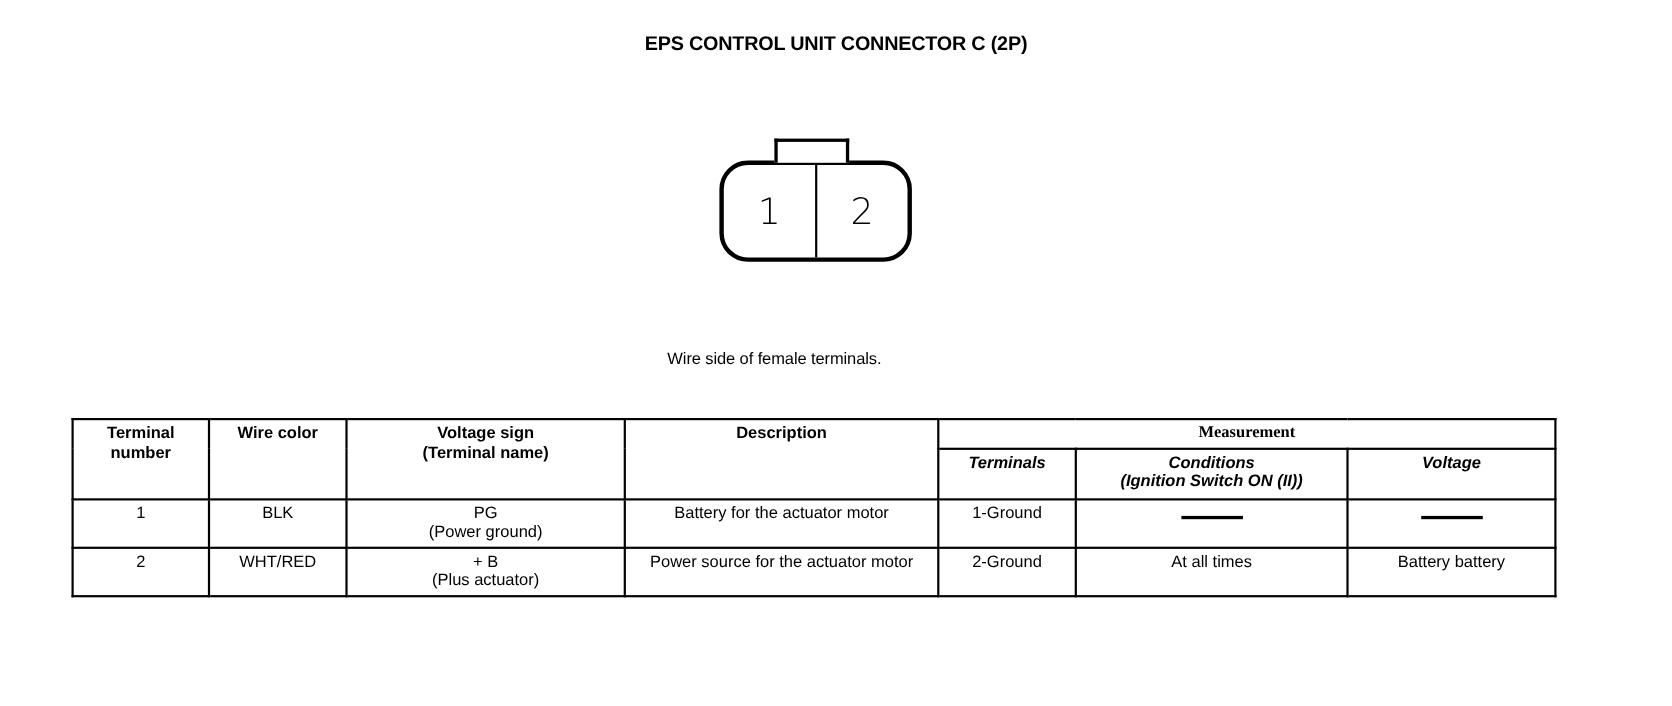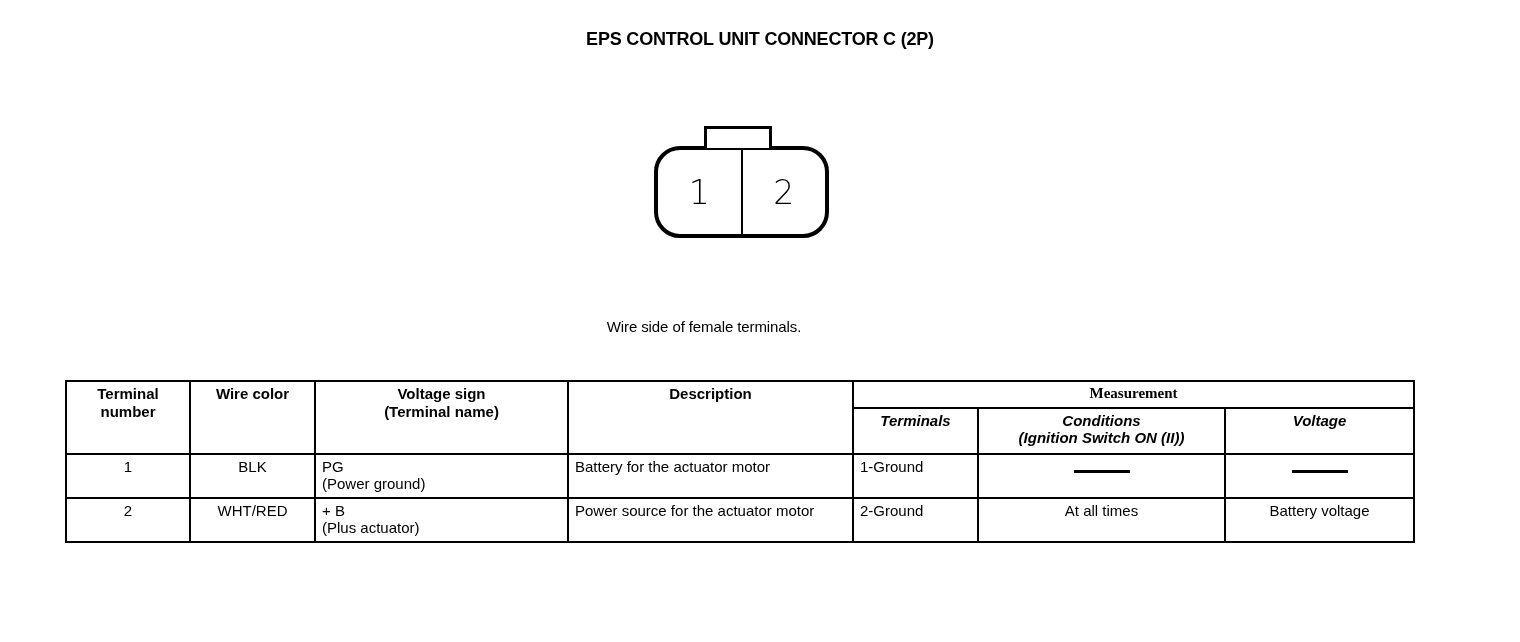--- a/index.html
+++ b/index.html
@@ -111,21 +111,21 @@
   }
   table.spec-table th {
     font-weight: bold;
     text-align: center;
   }
   .cell-pad {
     padding: 3px 6px 4px 6px;
     line-height: 1.17;
   }
   .cell-pad.center { text-align: center; }
-  .cell-pad.left   { text-align: left; }
+  .cell-pad.left   { text-align: center; }
 
   .th-tall    { height: 62px; }
   .th-group   { height: 18px; font-family: Liberation Serif, serif; }
   .th-sub     { height: 44px; font-style: italic; }
   .row-body   { height: 44px; }
 
   .two-line { white-space: normal; }
 
   .dash {
     display: inline-block;
@@ -257,18 +257,18 @@
         <td>
           <div class="cell-pad left two-line">Power source for the actuator motor</div>
         </td>
         <td>
           <div class="cell-pad left">2-Ground</div>
         </td>
         <td>
           <div class="cell-pad center">At all times</div>
         </td>
         <td>
-          <div class="cell-pad center">Battery voltage</div>
+          <div class="cell-pad center">Battery battery</div>
         </td>
       </tr>
     </tbody>
   </table>
 </div>
 
 </body></html>

